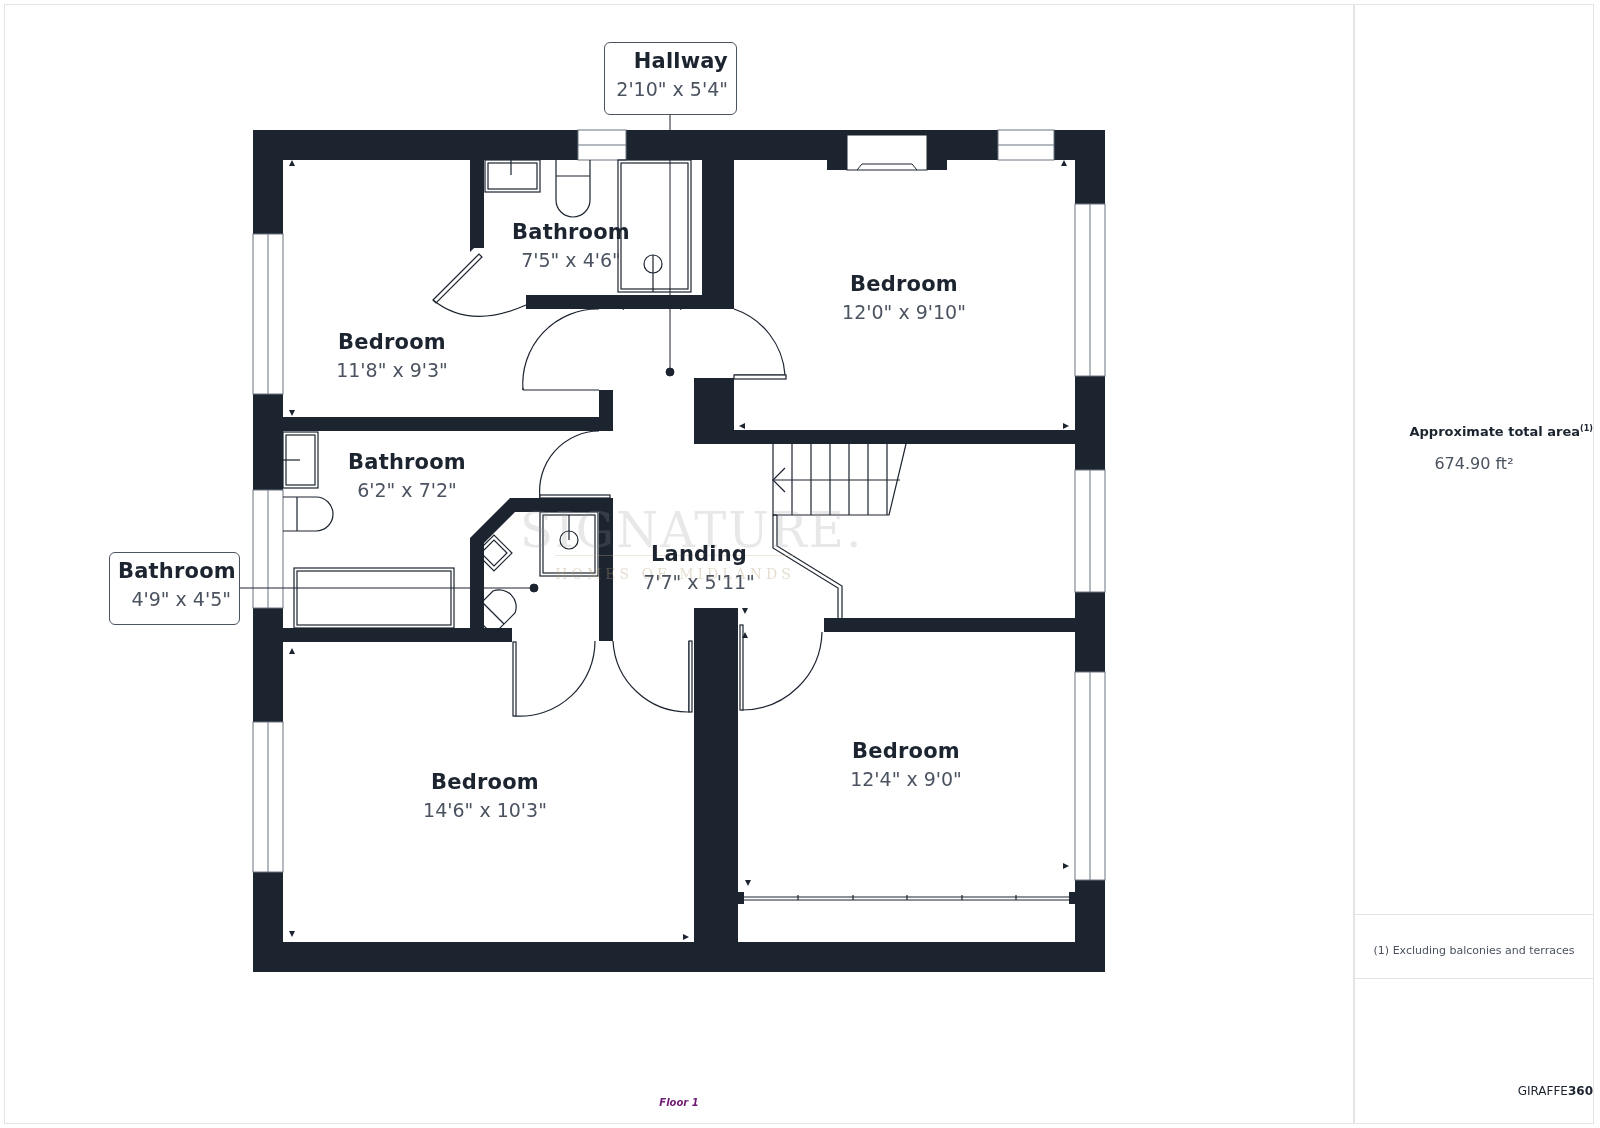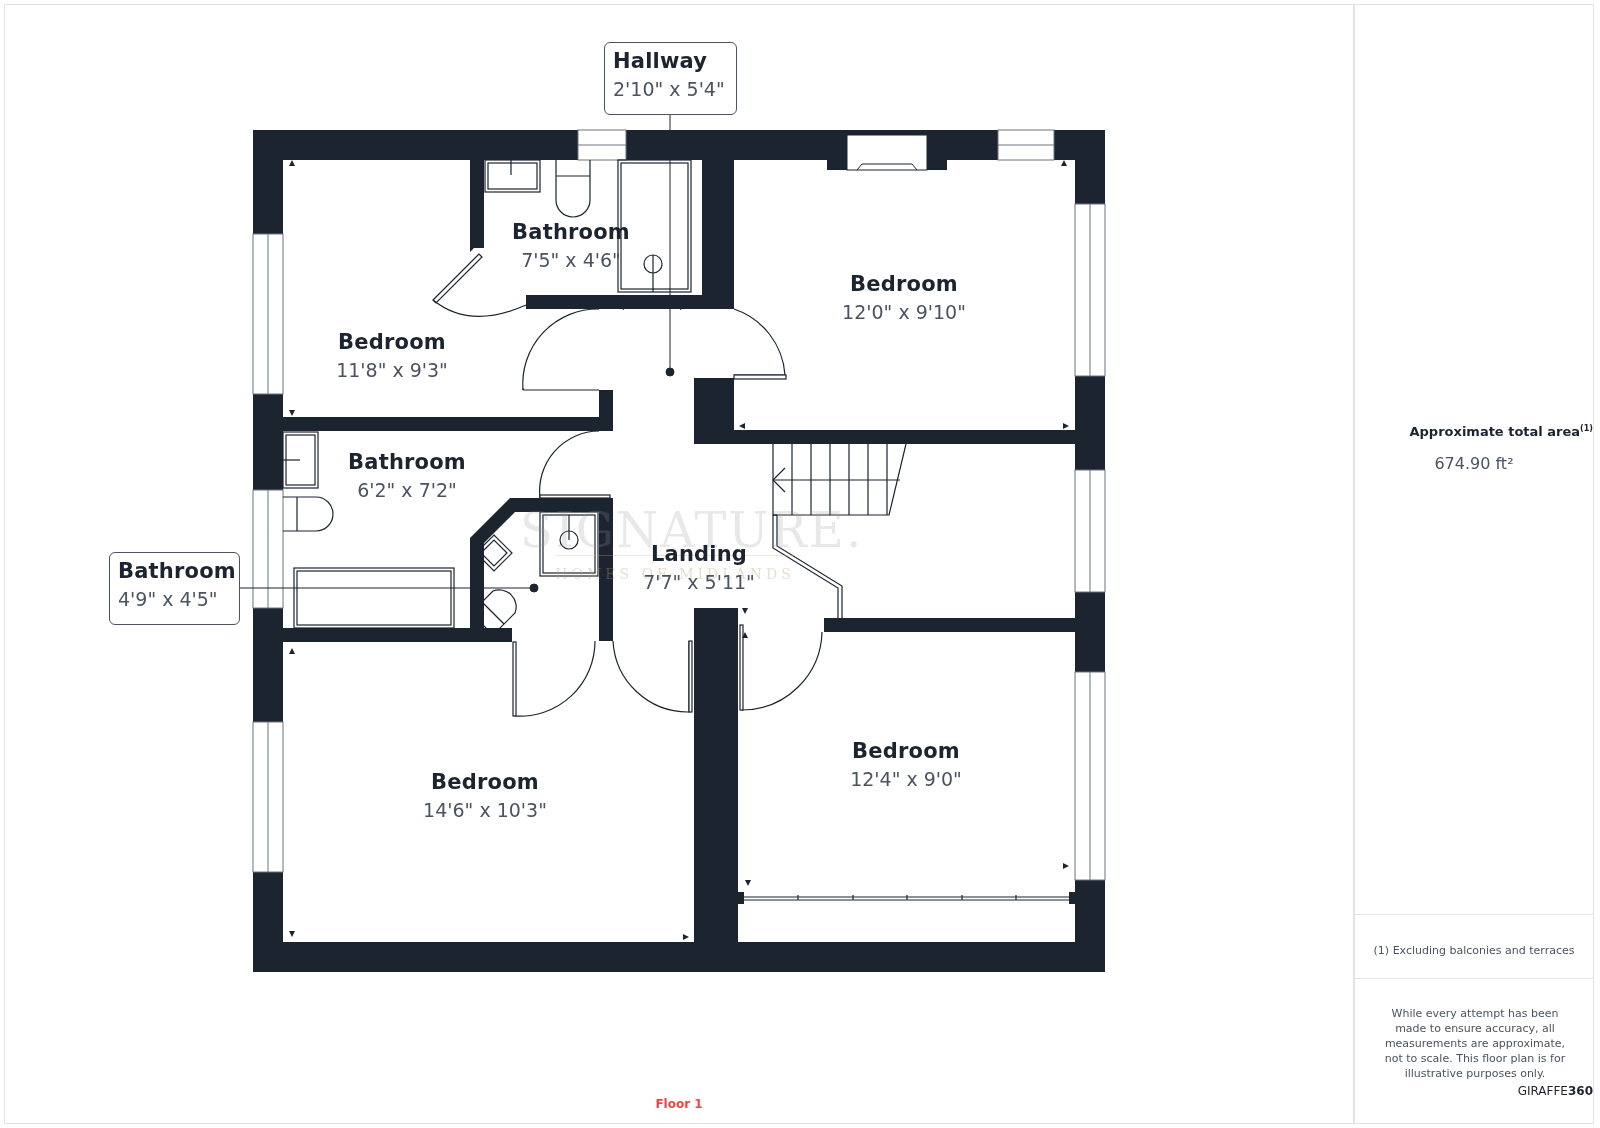--- a/index.html
+++ b/index.html
@@ -2,22 +2,22 @@
 <html><head>
   <meta charset="utf-8">
   <style>
     html, body { margin: 0; padding: 0; background: #ffffff; }
     body { width: 1600px; height: 1128px; position: relative; overflow: hidden; font-family: "DejaVu Sans", sans-serif; color: #1c2430; }
     .frame { position: absolute; left: 4px; top: 4px; width: 1590px; height: 1120px; border: 1px solid #e4e4e4; box-sizing: border-box; }
     .plan-svg { position: absolute; left: 0; top: 0; width: 1352px; height: 1128px; }
     .room-label { position: absolute; text-align: center; transform: translateX(-50%); white-space: nowrap; pointer-events: none; }
     .room-name { font-weight: bold; font-size: 21px; color: #1c2430; letter-spacing: 0.2px; line-height: 28px; }
     .room-dims { font-size: 19px; color: #4b5360; line-height: 28px; }
-    .callout { position: absolute; border: 1px solid #4b5360; border-radius: 6px; background: #fff; text-align: left; box-sizing: border-box; padding: 4px 8px; }
-    .floor-label { position: absolute; left: 679px; top: 1097px; transform: translateX(-50%); font-size: 12px; font-weight: bold; color: #ef4444; }
+    .callout { position: absolute; border: 1px solid #4b5360; border-radius: 6px; background: #fff; text-align: right; box-sizing: border-box; padding: 4px 8px; }
+    .floor-label { position: absolute; left: 679px; top: 1097px; transform: translateX(-50%); font-size: 10px; font-weight: bold; color: #701a75; font-style: italic; }
     .watermark { position: absolute; left: 520px; top: 505px; width: 310px; text-align: center; color: rgba(150,150,150,0.22); pointer-events: none; font-family: "DejaVu Serif", serif; }
     .watermark .wm-main { font-size: 48px; letter-spacing: 2px; line-height: 50px; }
     .watermark .wm-sub { font-size: 14px; letter-spacing: 4px; color: rgba(180,160,120,0.35); border-top: 1px solid rgba(200,180,140,0.3); display: inline-block; padding-top: 10px; }
     .side-panel { position: absolute; left: 1353px; top: 4px; width: 240px; height: 1120px; border-left: 2px solid #e4e4e4; box-sizing: border-box; }
     .area-title { position: absolute; left: 0; width: 100%; top: 420px; text-align: right; font-size: 13px; font-weight: bold; color: #1c2430; }
     .area-title sup { font-size: 8px; }
     .area-value { position: absolute; left: 0; width: 100%; top: 450px; text-align: center; font-size: 16px; color: #4b5360; }
     .side-divider { position: absolute; left: 0; width: 100%; height: 1px; background: #e4e4e4; }
     .footnote { position: absolute; left: 0; width: 100%; top: 940px; text-align: center; font-size: 11px; color: #4b5360; }
     .disclaimer { position: absolute; left: 20px; width: 200px; top: 1002px; text-align: center; font-size: 11px; line-height: 15px; color: #4b5360; }
@@ -243,17 +243,16 @@
 <div class="floor-label">Floor 1</div>
 
 <div class="side-panel">
   <div class="area-title">
     <span>Approximate total area</span><sup>(1)</sup>
   </div>
   <div class="area-value">674.90 ft²</div>
   <div class="side-divider" style="top:910px;"></div>
   <div class="footnote">(1) Excluding balconies and terraces</div>
   <div class="side-divider" style="top:974px;"></div>
-  <div class="disclaimer">While every attempt has been made to ensure accuracy, all measurements are approximate, not to scale. This floor plan is for illustrative purposes only.</div>
   <div class="brand">
     <span>GIRAFFE</span><b>360</b>
   </div>
 </div>
 
 </body></html>

